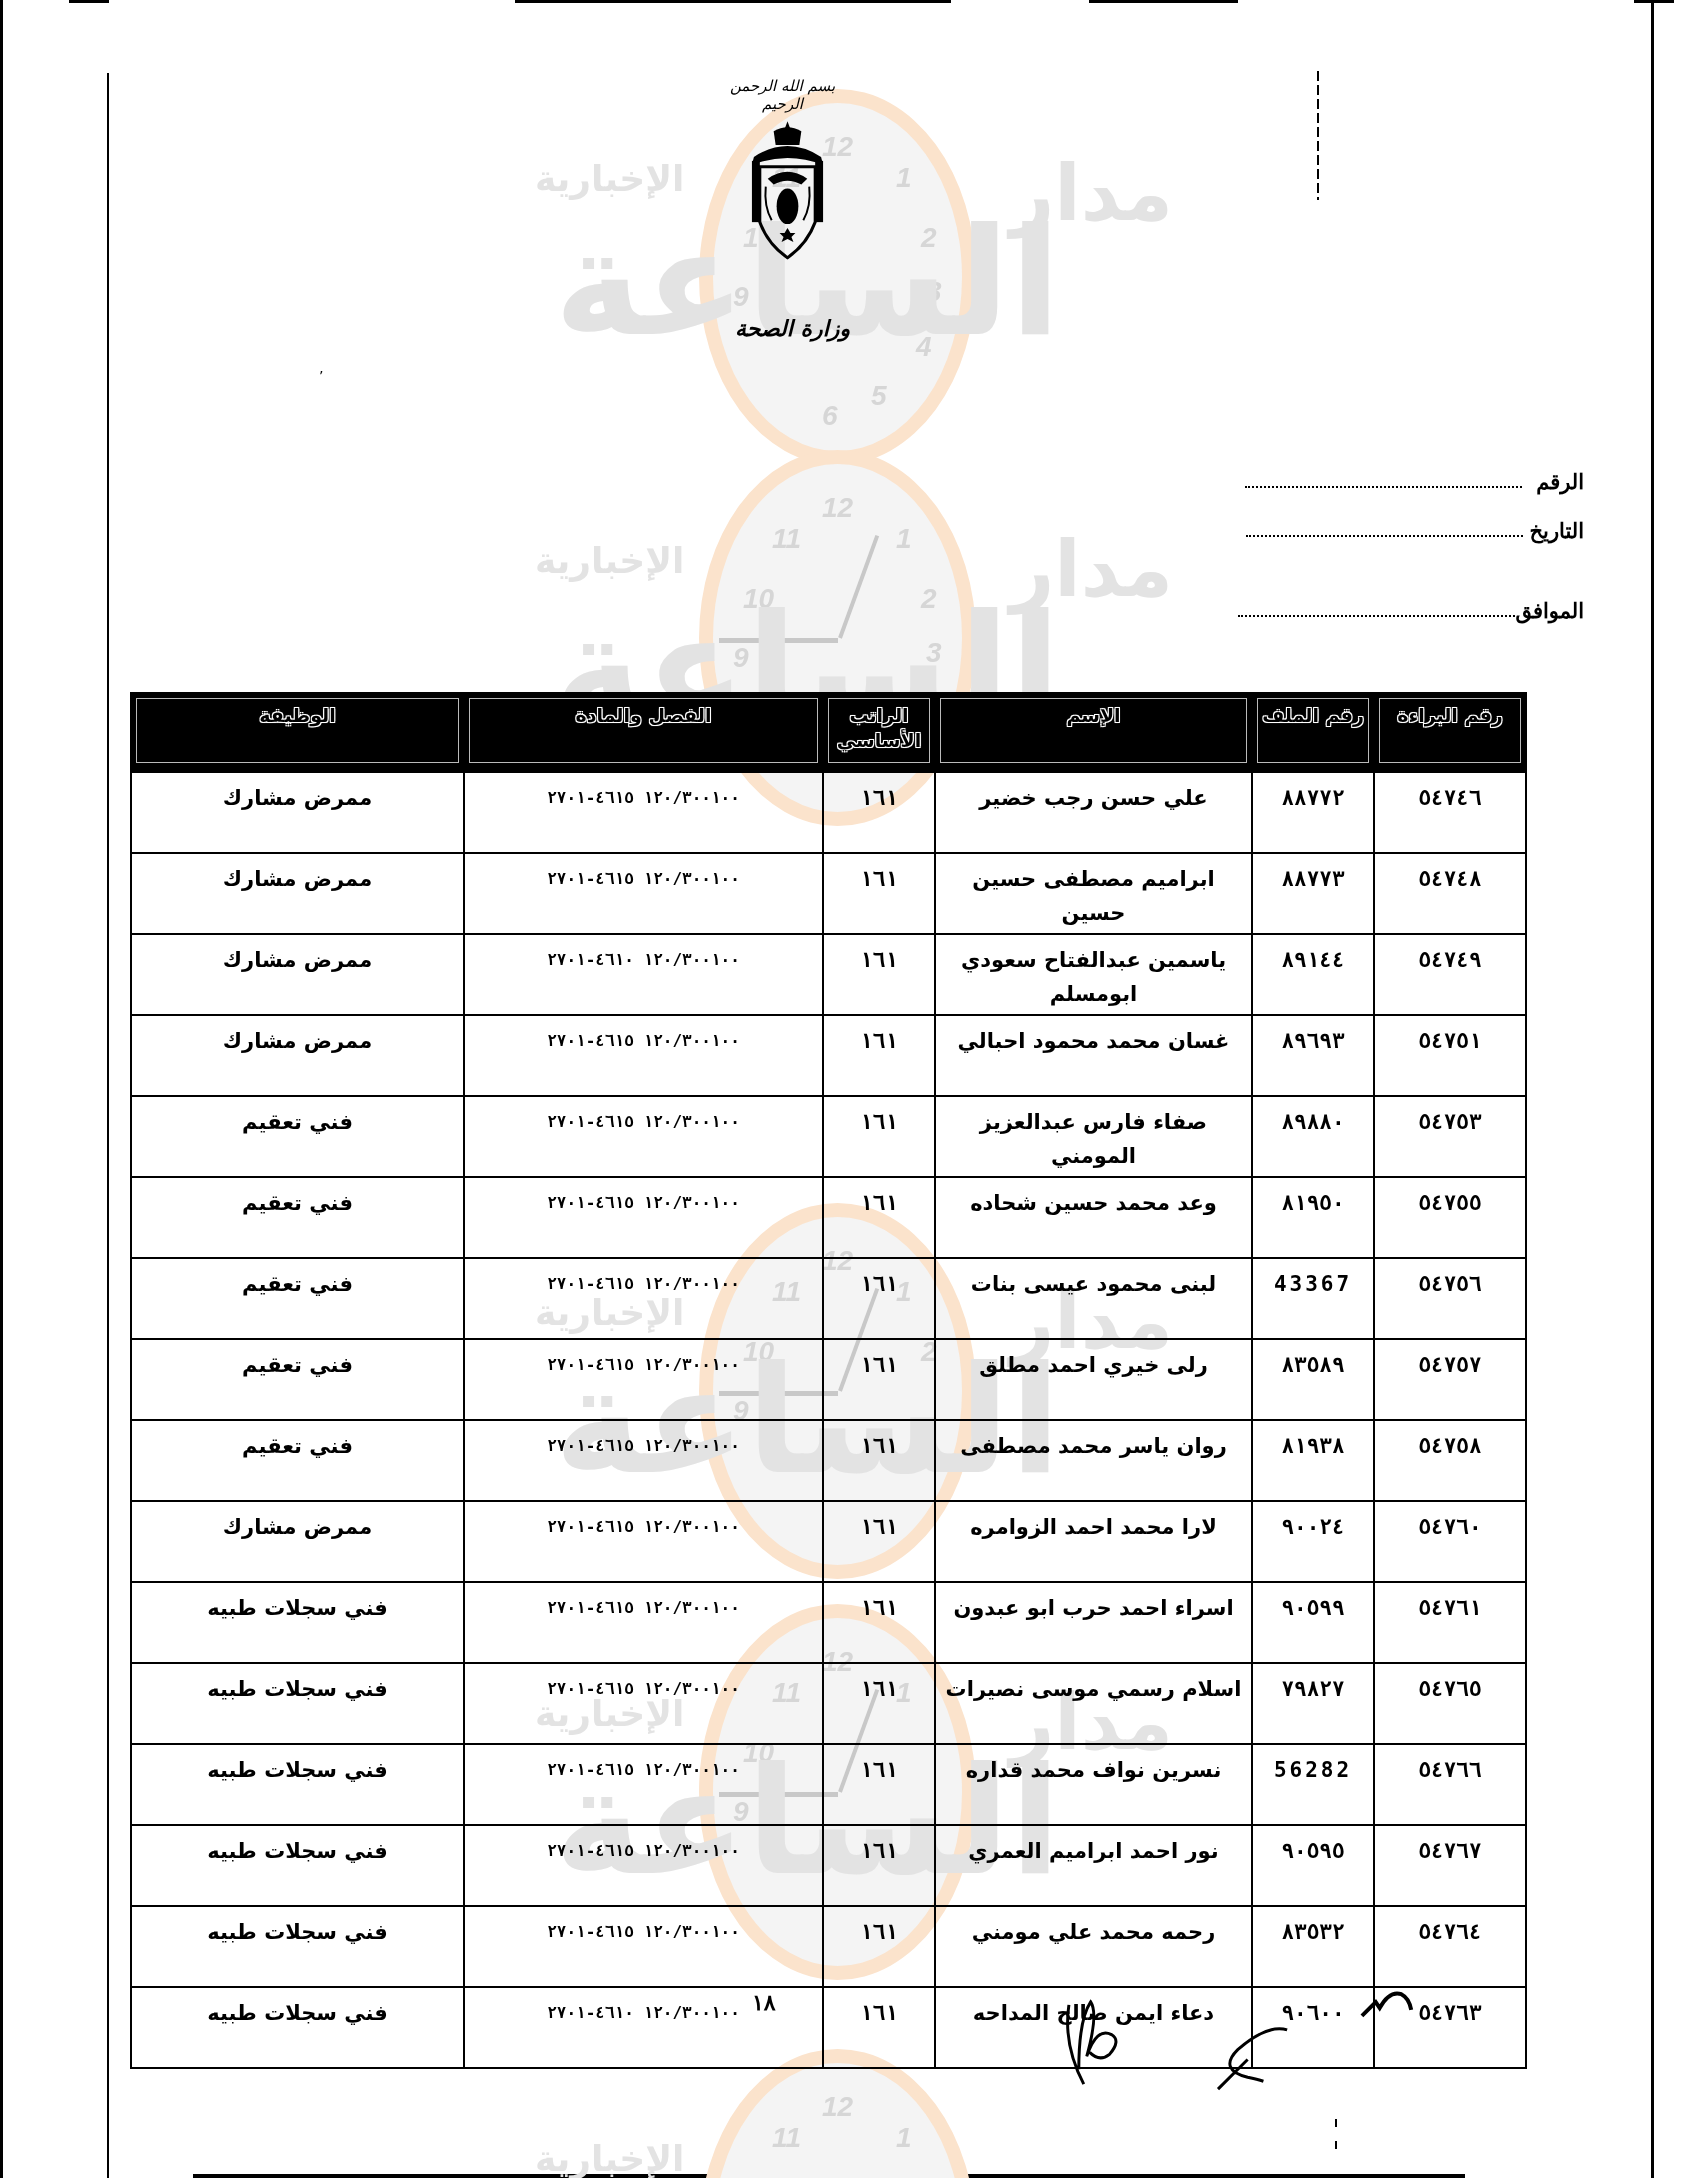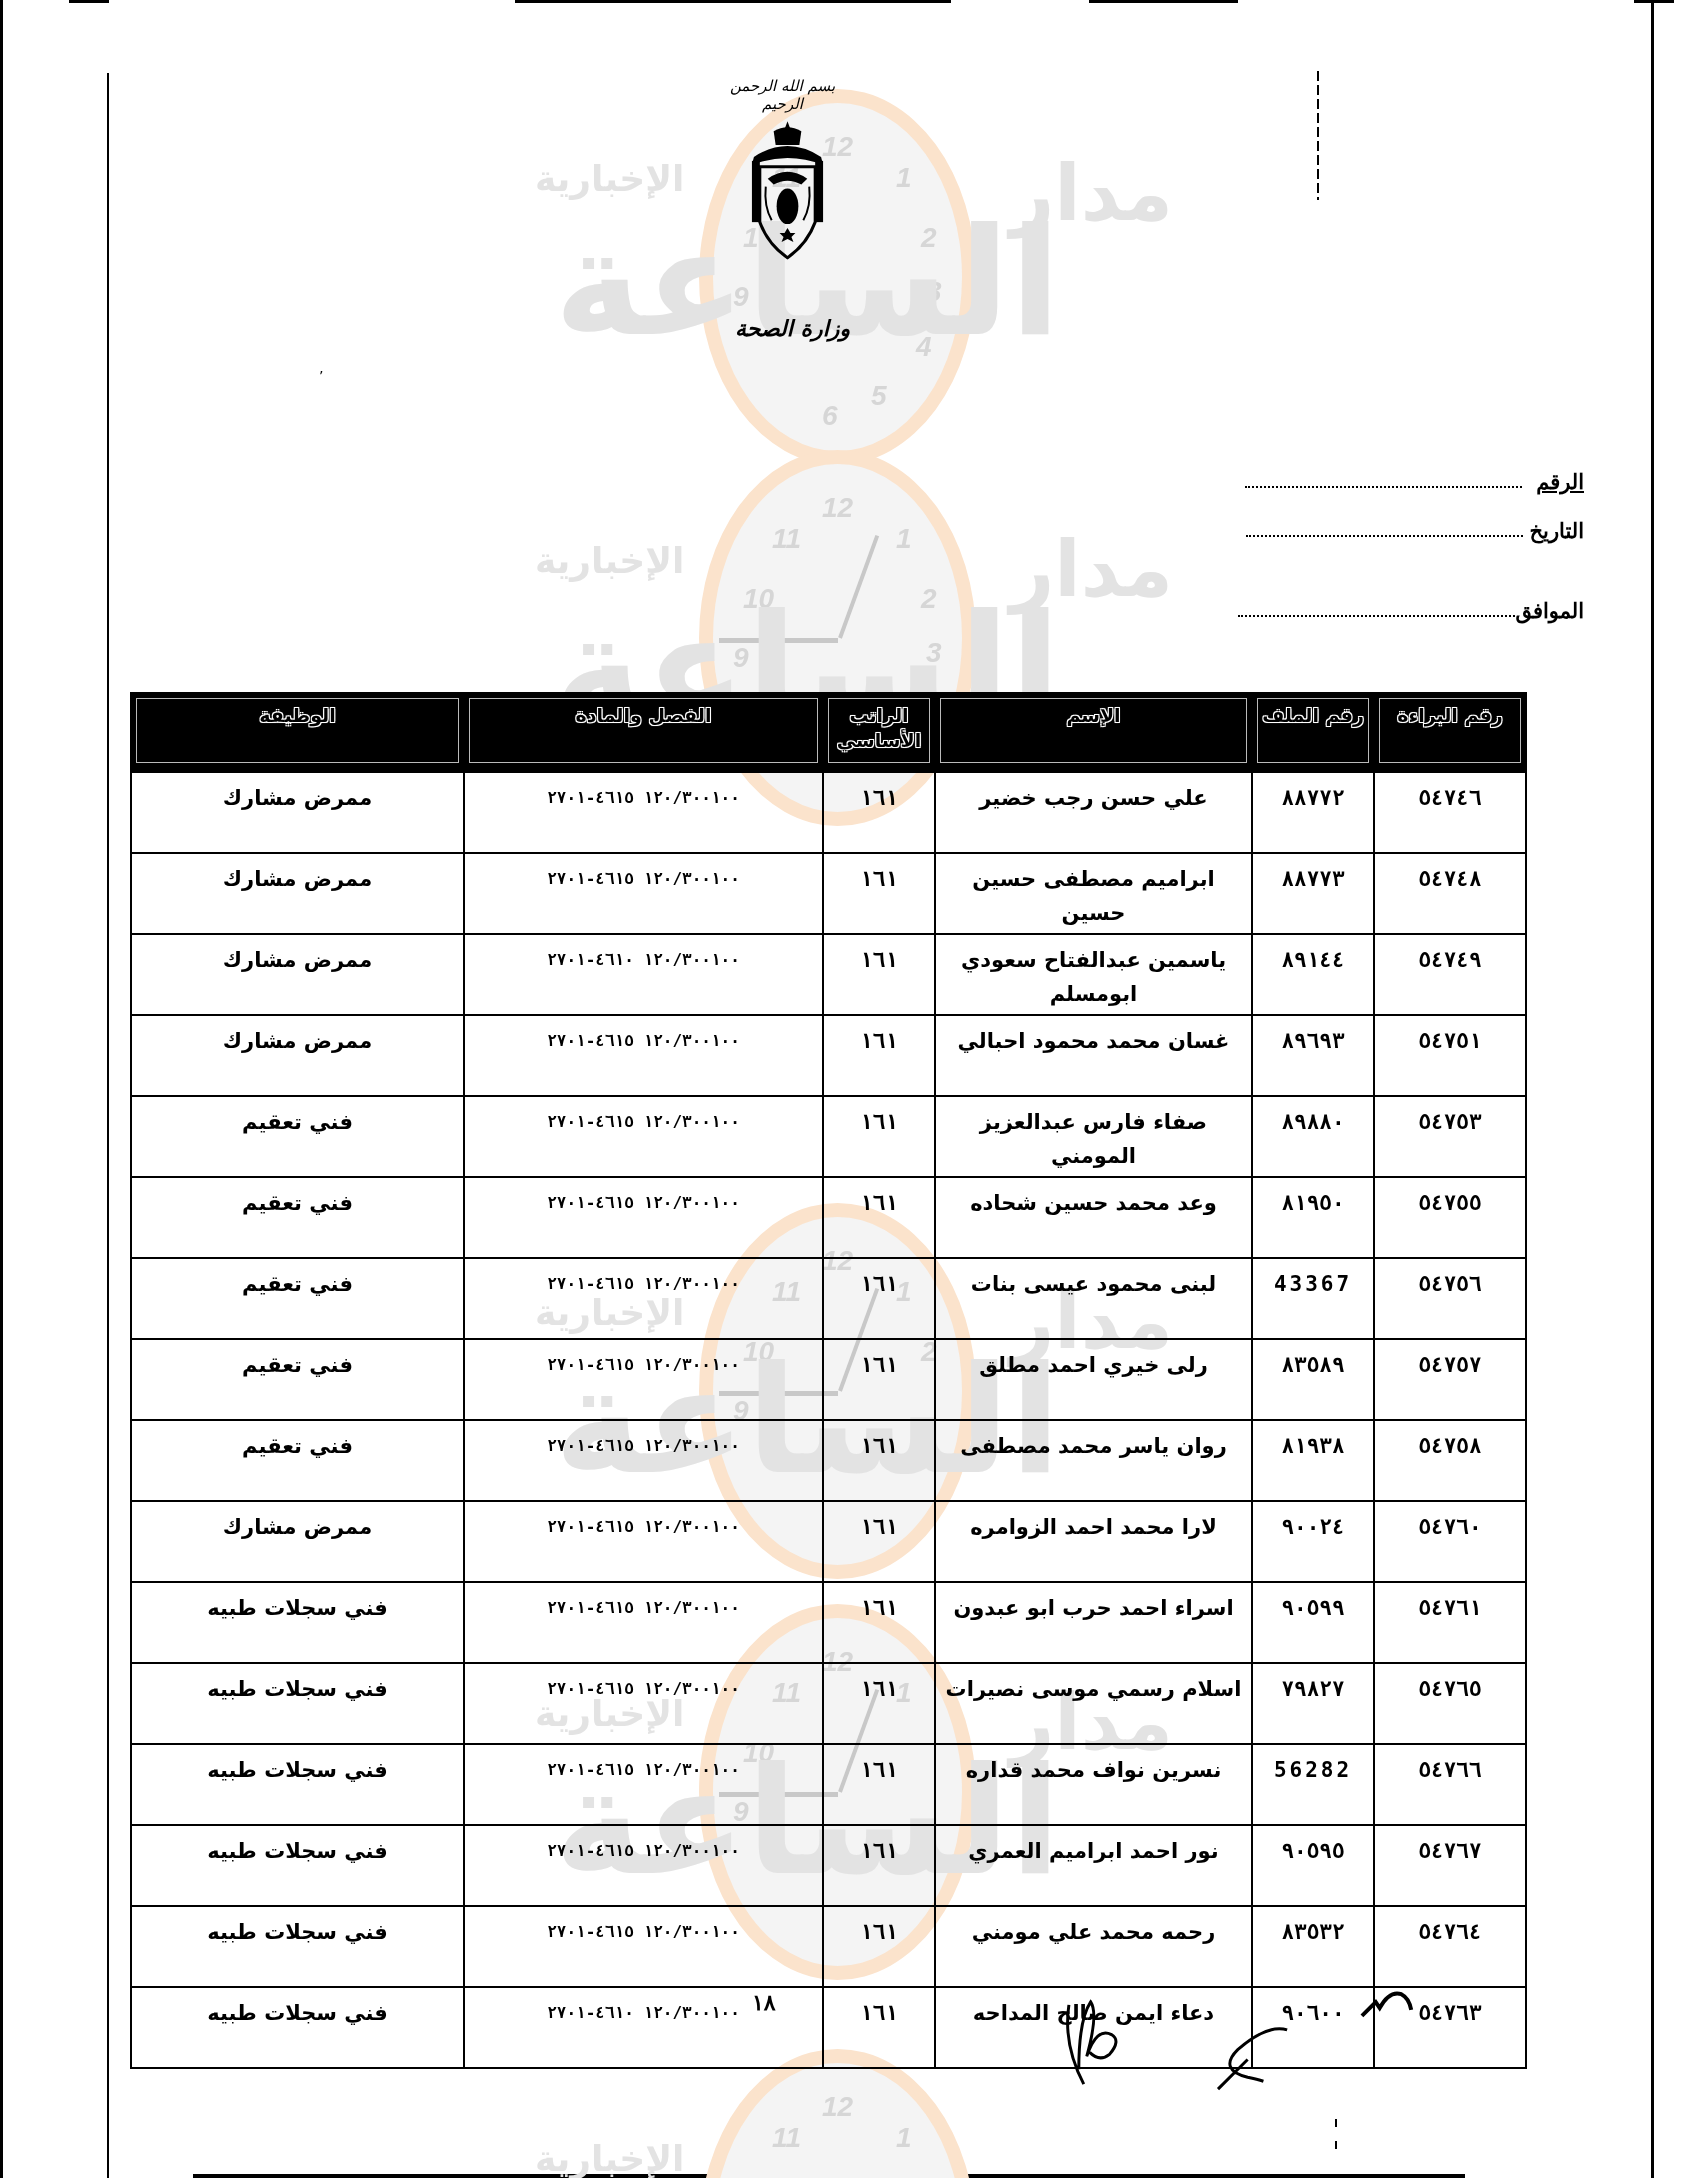--- a/index.html
+++ b/index.html
@@ -163,21 +163,21 @@
     <path d="M14 50 h56 v56 q-8 22 -28 36 q-20 -14 -28 -36z" fill="none" stroke="#000" stroke-width="3"></path>
     <path d="M22 62 q20 -14 40 0 l-6 6 q-14 -8 -28 0z" fill="#000"></path>
     <ellipse cx="42" cy="90" rx="11" ry="18" fill="#000"></ellipse>
     <path d="M20 70 q-2 20 6 34 M64 70 q2 20 -6 34" stroke="#000" stroke-width="2" fill="none"></path>
     <path d="M42 112 l3 5 l5 0 l-4 4 l2 5 l-6 -3 l-6 3 l2 -5 l-4 -4 l5 0z" fill="#000"></path>
   </svg>
 </div>
 <div class="ministry">وزارة الصحة</div>
 <div class="tick">’</div>
 
-<div class="ref" style="top:470px;text-decoration:underline;">
+<div class="ref" style="top:470px;">
   <span class="lbl">الرقم</span>
   <span class="dots" style="margin-right:14px"></span>
 </div>
 <div class="ref" style="top:519px;">
   <span class="lbl">التاريخ</span>
   <span class="dots"></span>
 </div>
 <div class="ref" style="top:599px;">
   <span class="lbl">الموافق</span>
   <span class="dots" style="margin-right:0"></span>

